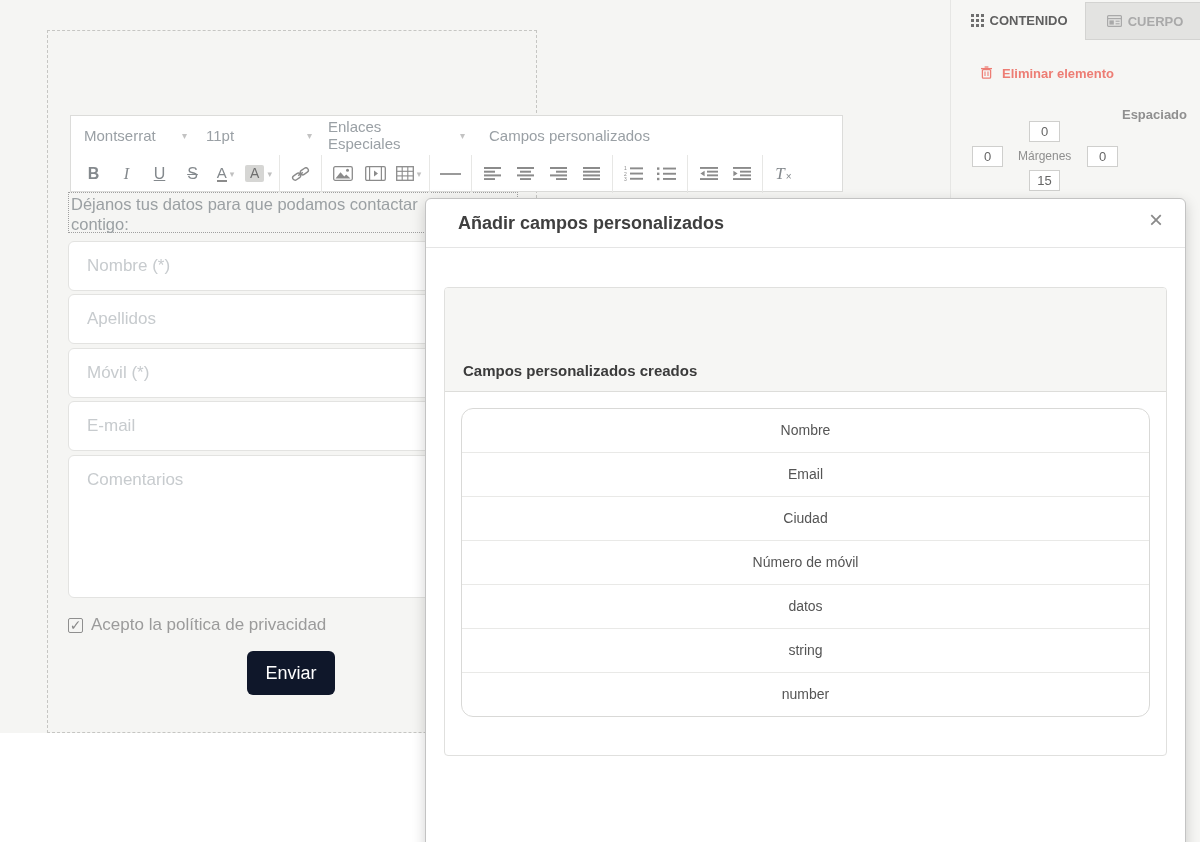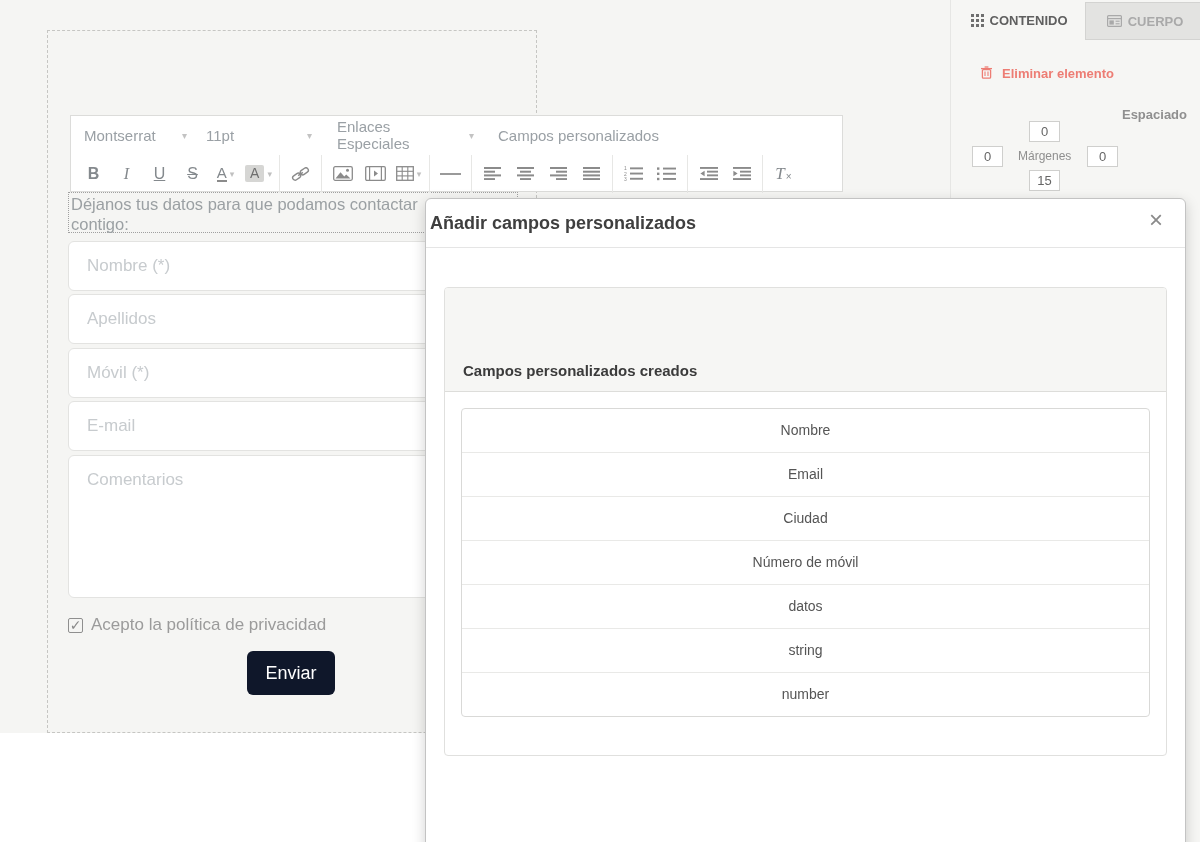--- a/index.html
+++ b/index.html
@@ -9,21 +9,21 @@
   .canvas{position:absolute;left:0;top:0;width:950px;height:733px;background:#f5f5f3;z-index:0}
   .dashed-block{position:absolute;left:47px;top:30px;width:490px;height:703px;
                 border:1px dashed #c6c6c3;box-sizing:border-box}
   
   .toolbar{position:absolute;left:70px;top:115px;width:773px;height:77px;background:#fff;
            border:1px solid #dcdcda;box-sizing:border-box;z-index:2}
   .tb-row1{height:38px;display:flex;align-items:center;padding-left:13px;color:#9aa0a5;font-size:15px}
   .sel{display:flex;justify-content:space-between;align-items:center;cursor:pointer}
   .sel-font{width:103px}
   .sel-size{width:106px;margin-left:19px}
-  .sel-links{width:137px;margin-left:25px}
+  .sel-links{width:137px;margin-left:16px}
   .sel-campos{margin-left:24px}
   .caret{font-size:10px;color:#c3c3c3;margin-left:4px}
   .tb-row2{height:39px;display:flex;align-items:center;padding-left:6px}
   .tbtn{min-width:33px;height:28px;display:flex;align-items:center;justify-content:center;
         background:none;border:none;padding:0 2px;cursor:pointer;color:#84898d;font-size:16px;
         font-family:"Liberation Sans","DejaVu Sans",sans-serif}
   .sep{width:1px;height:38px;background:#e7e7e5;margin:0 4px;flex:none}
   .g-bold{font-weight:bold}
   .g-italic{font-style:italic;font-family:"Liberation Serif","DejaVu Serif",serif}
   .g-under{text-decoration:underline}
@@ -68,31 +68,31 @@
   .spacing-title{position:absolute;right:13px;top:107px;font-size:13px;font-weight:bold;color:#8f8f8f}
   .m-in{position:absolute;width:31px;height:21px;background:#fff;border:1px solid #cfcfcd;box-sizing:border-box;
         font-size:13px;color:#666;text-align:center;line-height:19px;cursor:text}
   .m-top{left:78px;top:121px}.m-left{left:21px;top:146px}.m-right{left:136px;top:146px}.m-bottom{left:78px;top:170px}
   .m-label{position:absolute;left:67px;top:149px;font-size:12px;color:#8f8f8f}
   
   .modal{position:absolute;left:425px;top:198px;width:761px;height:660px;background:#fff;
          border:1px solid #c3c3c3;border-radius:6px;box-sizing:border-box;z-index:10;
          box-shadow:0 4px 14px rgba(0,0,0,.18)}
   .modal-header{height:48px;border-bottom:1px solid #e5e5e5;position:relative;display:flex;align-items:center}
-  .modal-title{font-size:18px;font-weight:bold;color:#3f3f3f;padding-left:4px}
+  .modal-title{font-size:18px;font-weight:bold;color:#3f3f3f;padding-left:32px}
   .modal-close{position:absolute;right:16px;top:6px;font-size:24px;color:#8a8a8a;background:none;border:none;
                cursor:pointer;font-family:"Liberation Sans","DejaVu Sans",sans-serif}
   .modal-body{padding:16px 18px}
   .alert-info{margin-top:16px;background:#d9edf7;border:1px solid #bce8f1;border-radius:4px;
               color:#31708f;font-size:14px;padding:17px 15px}
   .panel{margin-top:23px;border:1px solid #e0e0de;border-radius:4px;background:#fff;overflow:hidden}
   .panel-heading{height:103px;background:#f6f6f4;border-bottom:1px solid #ddddda;position:relative}
   .panel-title{position:absolute;left:18px;bottom:12px;font-size:15px;font-weight:bold;color:#3b3b3b}
   .panel-body{padding:16px 16px 38px}
-  .cf-list{border:1px solid #d9d9d7;border-radius:4px;background:#fff;overflow:hidden}
+  .cf-list{border:1px solid #d9d9d7;border-radius:12px;background:#fff;overflow:hidden}
   .cf-row{height:43px;line-height:43px;text-align:center;font-size:14px;color:#555;cursor:pointer;
           border-top:1px solid #e9e9e7}
   .cf-row:first-child{border-top:none}
 </style>
 </head>
 <body>
 
 <div class="canvas">
   <div class="dashed-block"></div>
 

